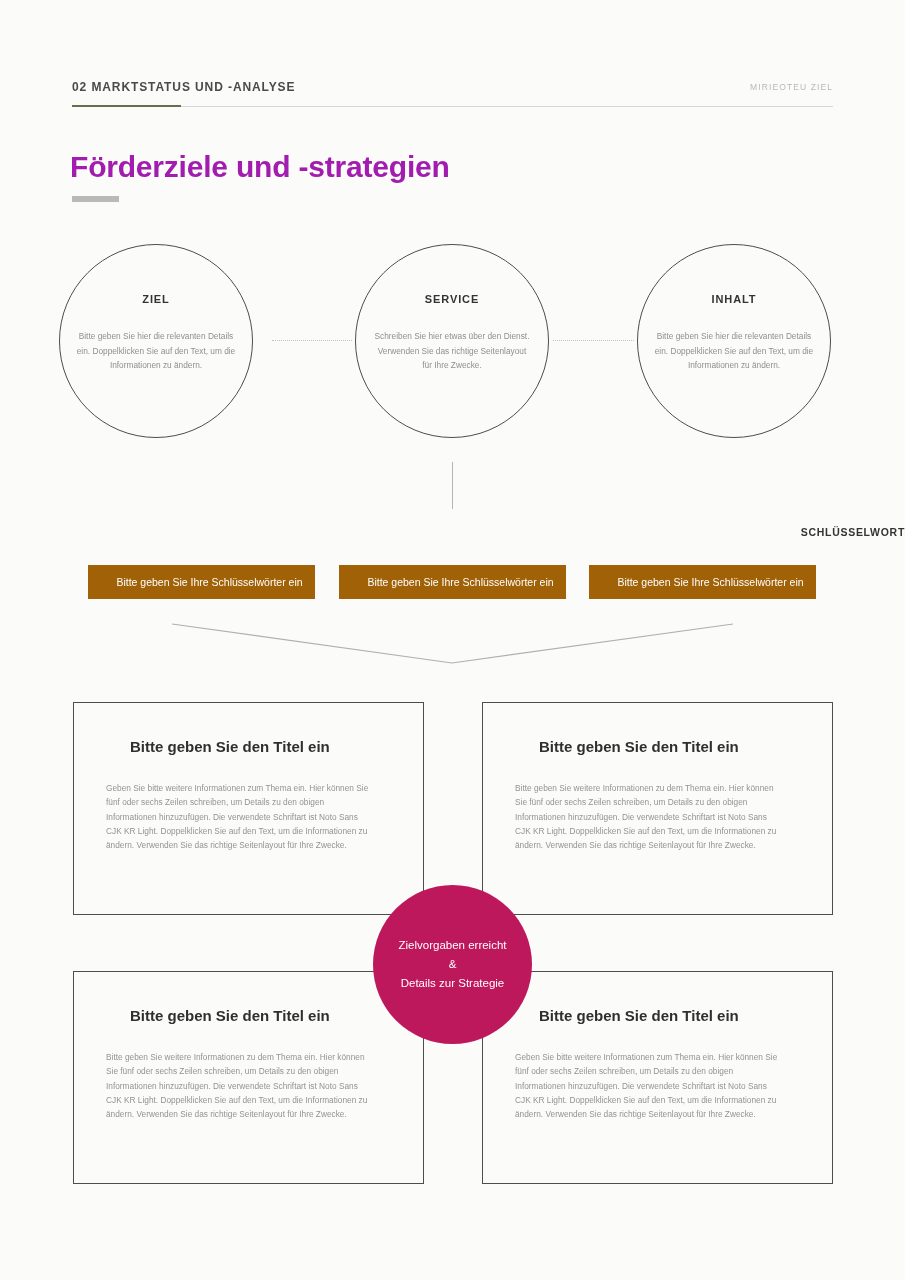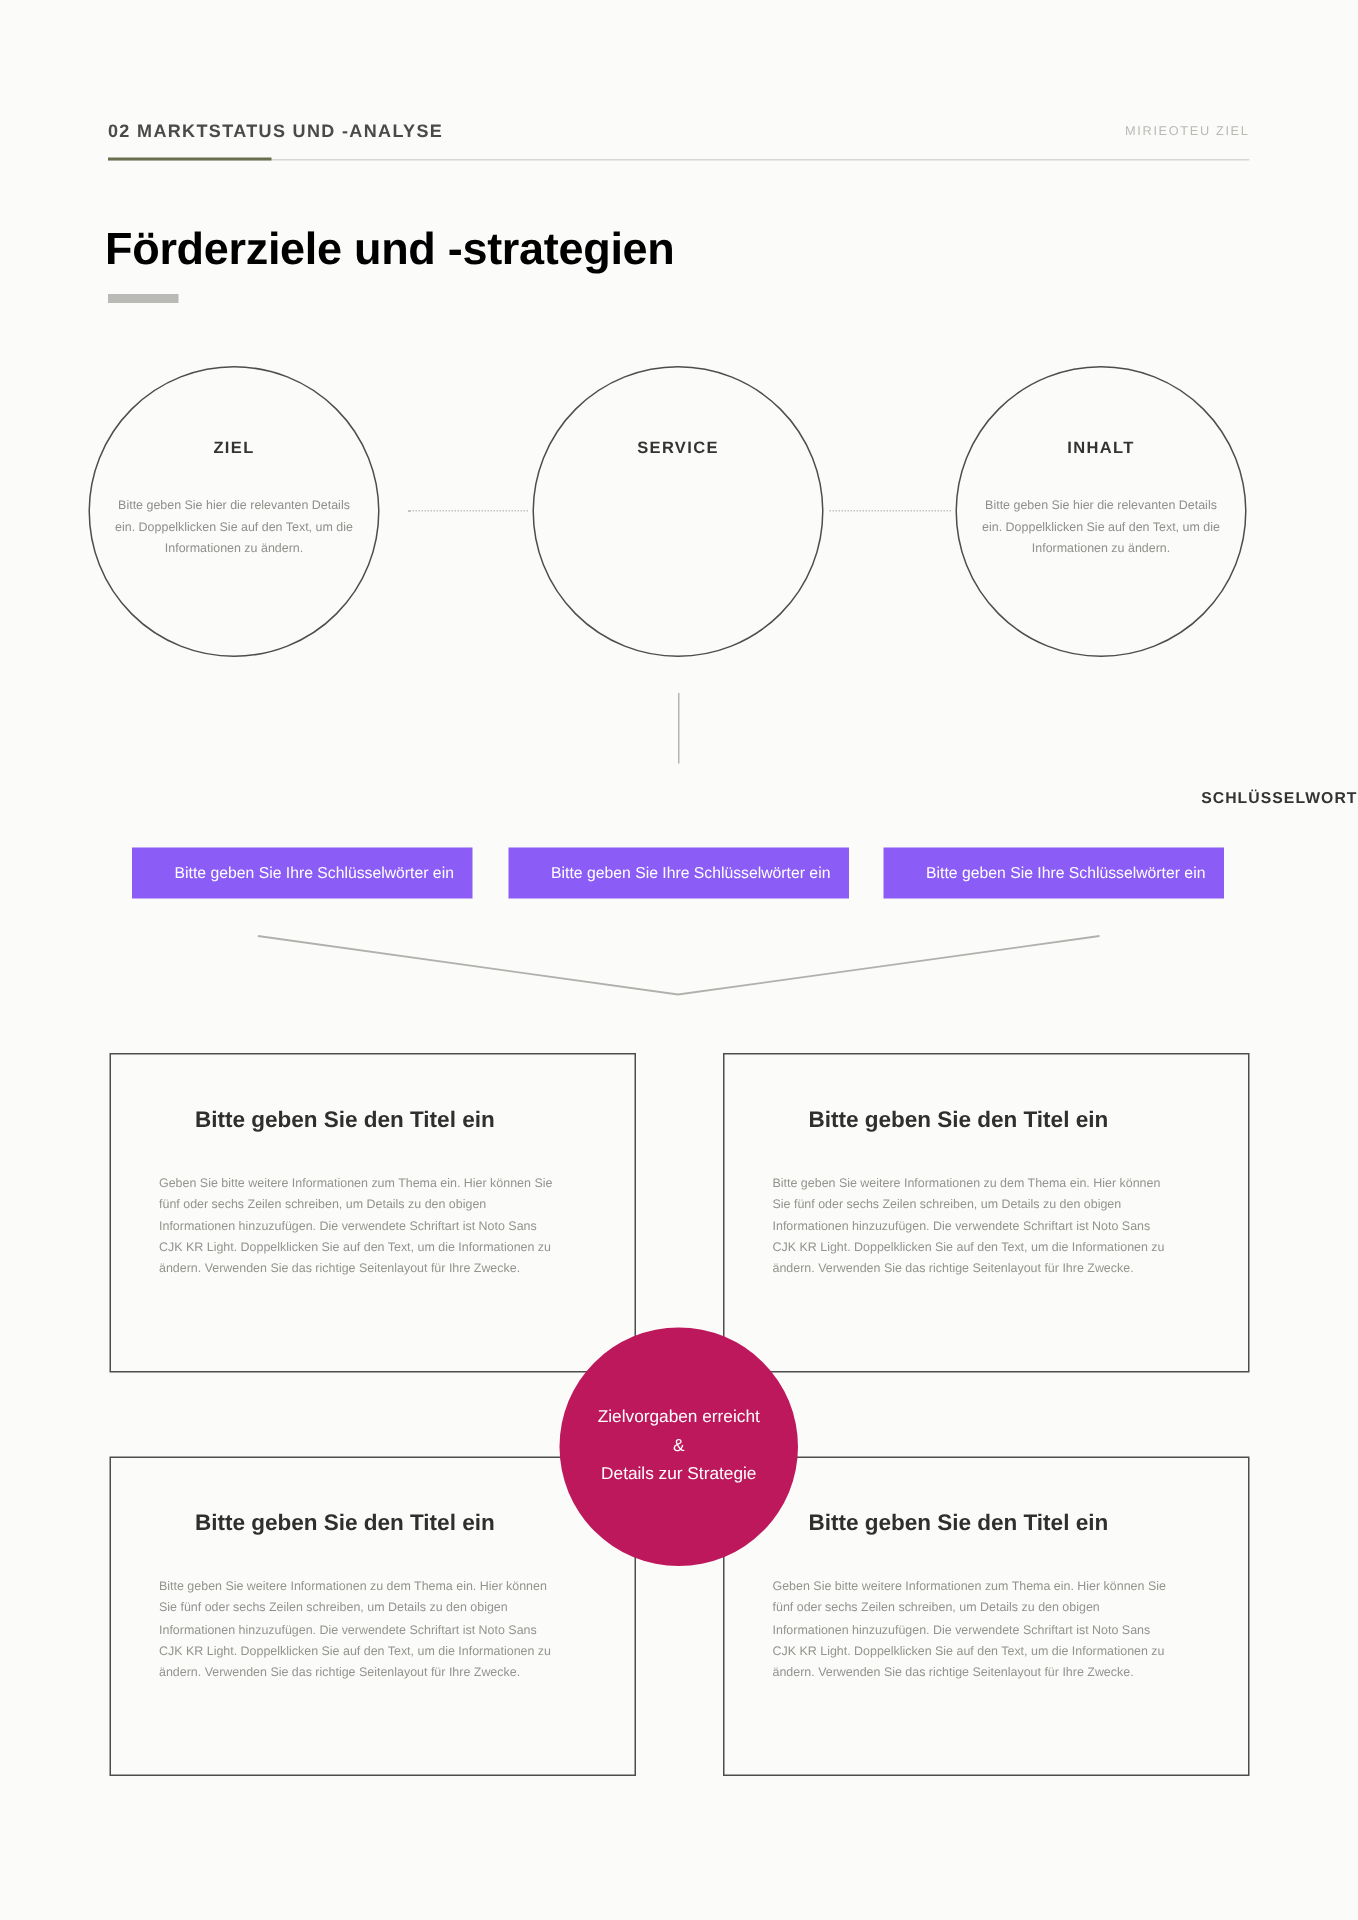--- a/index.html
+++ b/index.html
@@ -62,21 +62,21 @@
   }
 
   
   .title {
     position: absolute;
     left: 70px;
     top: 150px;
     font-size: 30px;
     font-weight: 600;
     letter-spacing: -0.2px;
-    color: #000000;
+    color: #a21caf;
     white-space: nowrap;
     text-align: right;
   }
   .title-underline {
     position: absolute;
     left: 72px;
     top: 196px;
     width: 47px;
     height: 6px;
     background: #b9b9b5;
@@ -143,21 +143,21 @@
     font-weight: 700;
     letter-spacing: 0.7px;
     color: #333;
   }
 
   
   .chip {
     position: absolute;
     top: 565px;
     height: 34px;
-    background: #8b5cf6;
+    background: #a16207;
     color: #ffffff;
     font-size: 10.5px;
     display: flex;
     align-items: center;
     justify-content: center;
     box-sizing: border-box;
     padding-left: 16px;
   }
   .chip-1 { left: 88px;  width: 227px; }
   .chip-2 { left: 339px; width: 227px; }
@@ -235,20 +235,21 @@
 
 <div class="title">Förderziele und -strategien</div>
 <div class="title-underline"></div>
 
 <div class="circle circle-1">
   <div class="circle-title">ZIEL</div>
   <div class="circle-body">Bitte geben Sie hier die relevanten Details ein. Doppelklicken Sie auf den Text, um die Informationen zu ändern.</div>
 </div>
 <div class="circle circle-2">
   <div class="circle-title">SERVICE</div>
+  <div class="circle-body">Schreiben Sie hier etwas über den Dienst. Verwenden Sie das richtige Seitenlayout für Ihre Zwecke.</div>
 </div>
 <div class="circle circle-3">
   <div class="circle-title">INHALT</div>
   <div class="circle-body">Bitte geben Sie hier die relevanten Details ein. Doppelklicken Sie auf den Text, um die Informationen zu ändern.</div>
 </div>
 
 <div class="dots dots-a"></div>
 <div class="dots dots-b"></div>
 
 <div class="vline"></div>

